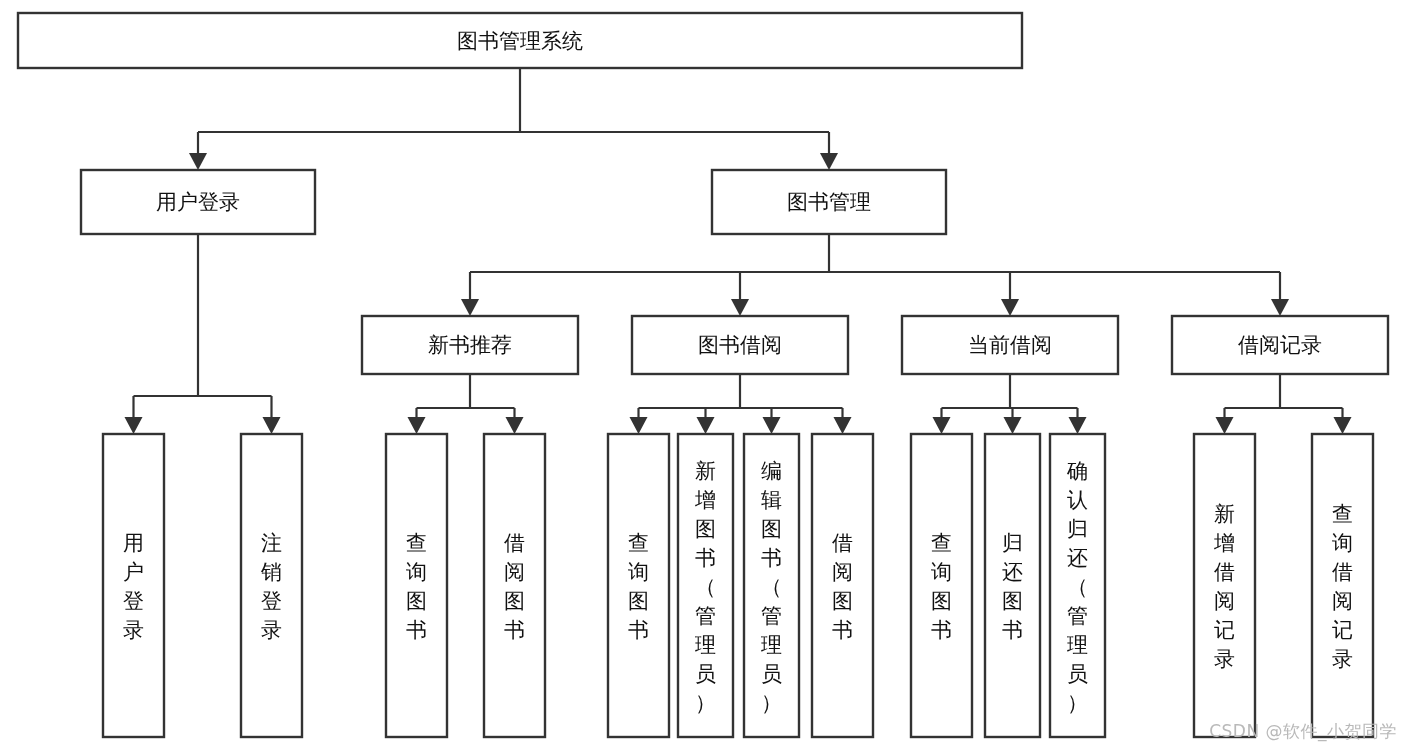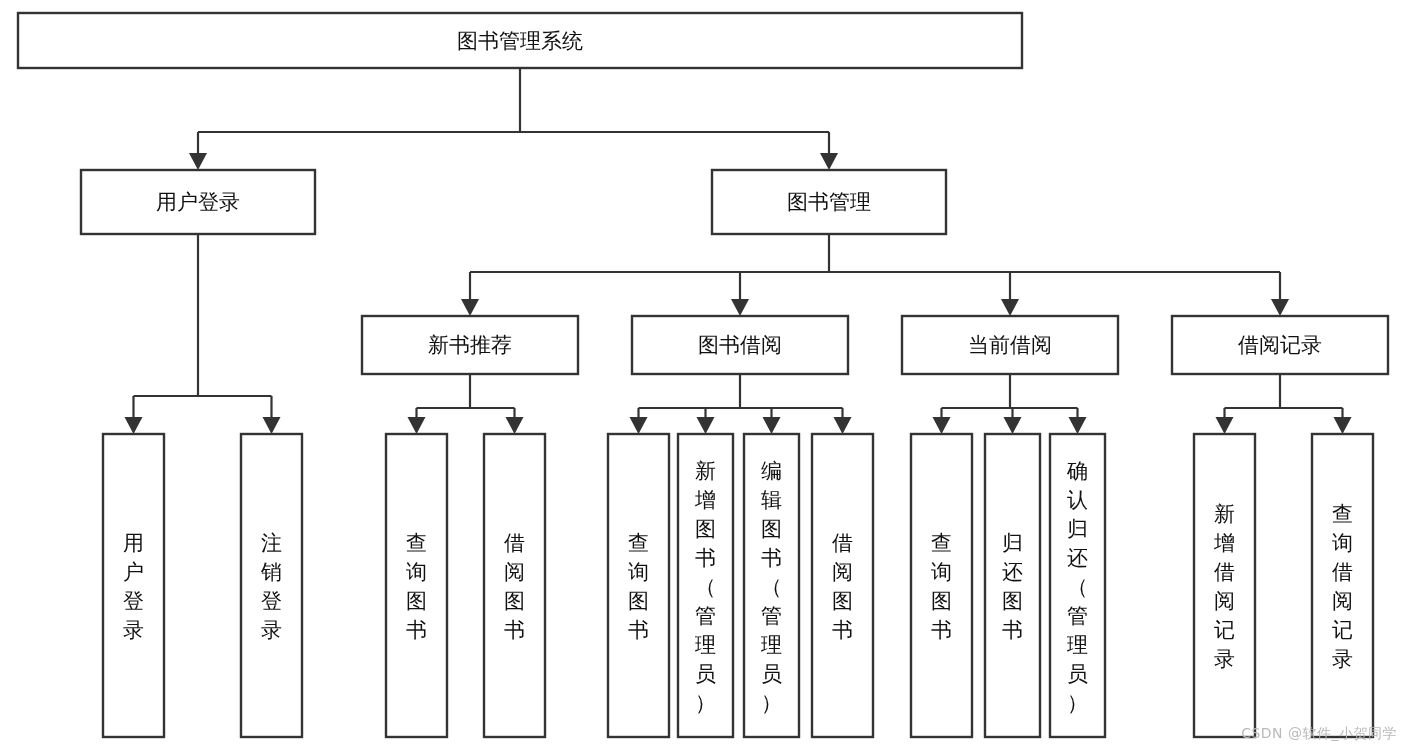--- a/index.html
+++ b/index.html
@@ -49,21 +49,21 @@
   }
   .arrow-head {
     fill: #333333;
     stroke: none;
   }
   .watermark {
     position: absolute;
     right: 8px;
     bottom: 4px;
     font-family: "DejaVu Sans", "Liberation Sans", sans-serif;
-    font-size: 14px;
+    font-size: 17px;
     color: #b9b9b9;
     white-space: nowrap;
     letter-spacing: 0.5px;
     user-select: none;
   }
 </style>
 </head>
 <body>
 
 <div id="diagram-root">

